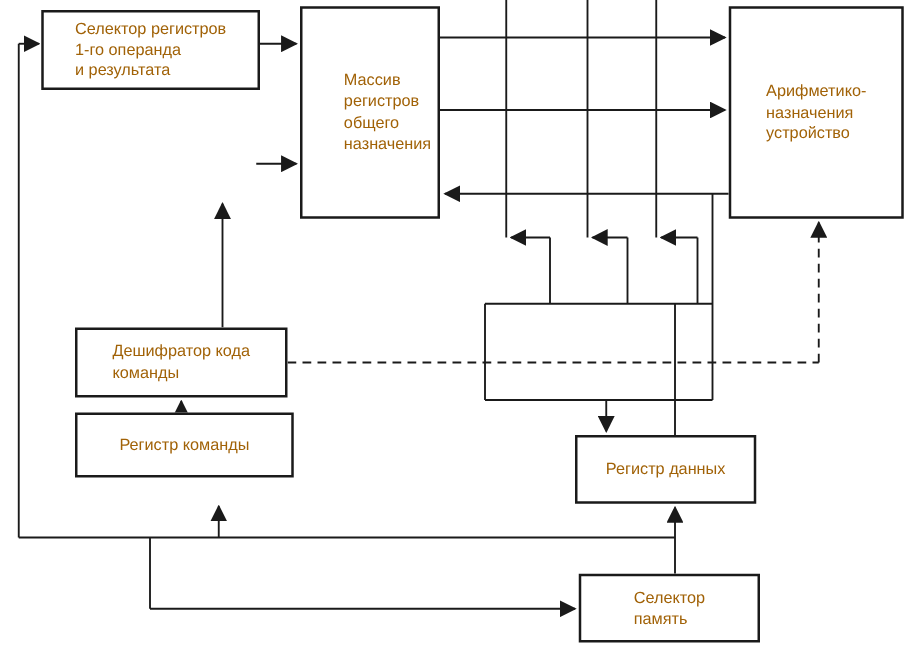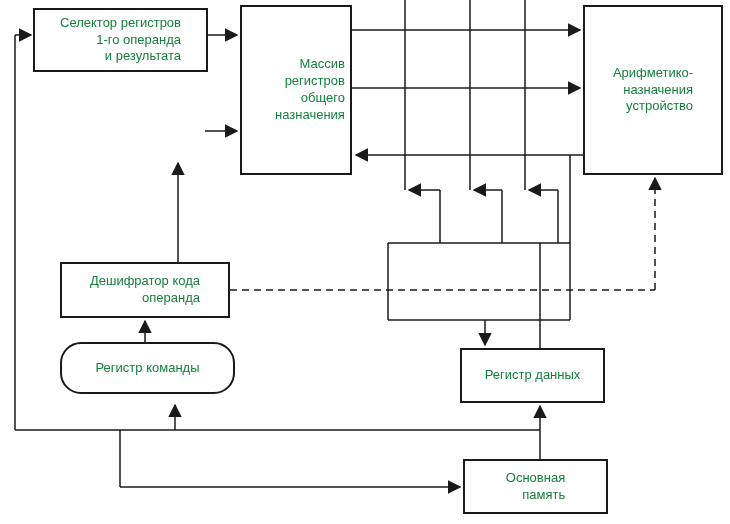--- a/index.html
+++ b/index.html
@@ -10,31 +10,31 @@
     font-family:"Liberation Sans", sans-serif;
     overflow:hidden;
   }
   .wires{position:absolute;left:0;top:0;width:730px;height:524px;}
   .block{
     position:absolute;
     box-sizing:border-box;
     background:#ffffff;
     border:2px solid #1a1a1a;
     display:flex;align-items:center;justify-content:center;
-    text-align:right;
-    color:#15803d;
+    text-align:left;
+    color:#a16207;
     font-size:13px;line-height:1.3;
     white-space:pre-line;
   }
   .b-selector1{left:33px;top:8px;width:175px;height:64px;}
   .b-selector2{left:33px;top:102px;width:172px;height:58px;}
   .b-regfile{left:240px;top:5px;width:112px;height:170px;padding-left:28px;}
   .b-alu{left:583px;top:5px;width:140px;height:170px;}
   .b-decoder{left:60px;top:262px;width:170px;height:56px;}
-  .b-instr{left:60px;top:342px;width:175px;height:52px;border-radius:21px;}
+  .b-instr{left:60px;top:330px;width:175px;height:52px;}
   .b-data{left:460px;top:348px;width:145px;height:55px;}
   .b-memory{left:463px;top:459px;width:145px;height:55px;}
 </style>
 </head>
 <body>
 
 <div class="canvas">
 
   <svg class="wires" viewBox="0 0 730 524" xmlns="http://www.w3.org/2000/svg">
     <defs>
@@ -99,29 +99,29 @@
   </div>
 
   <div class="block b-alu">
     <span>Арифметико-
 назначения
 устройство</span>
   </div>
 
   <div class="block b-decoder">
     <span>Дешифратор кода
-операнда</span>
+команды</span>
   </div>
 
   <div class="block b-instr">
     <span>Регистр команды</span>
   </div>
 
   <div class="block b-data">
     <span>Регистр данных</span>
   </div>
 
   <div class="block b-memory">
-    <span>Основная
+    <span>Селектор
 память</span>
   </div>
 
 </div>
 
 </body></html>

